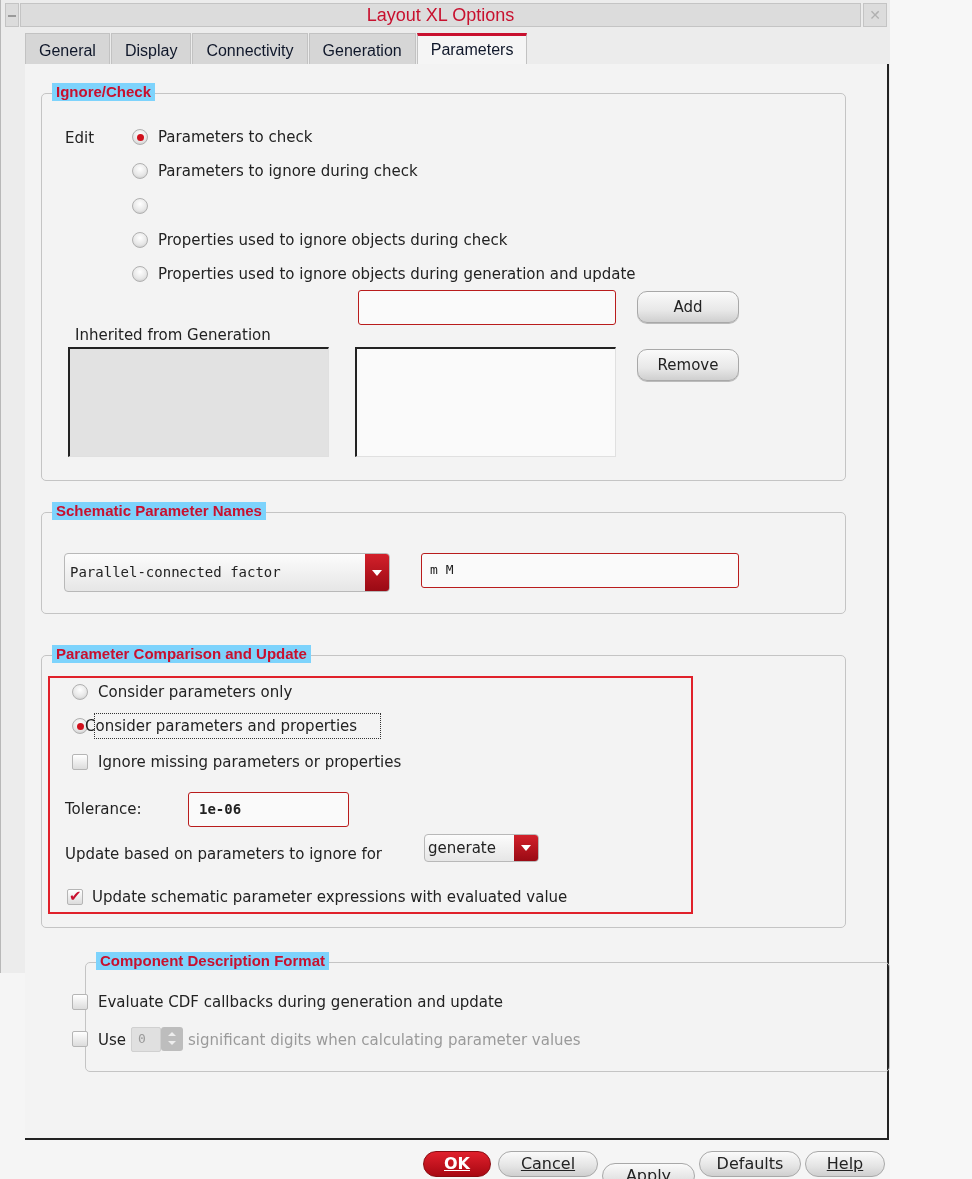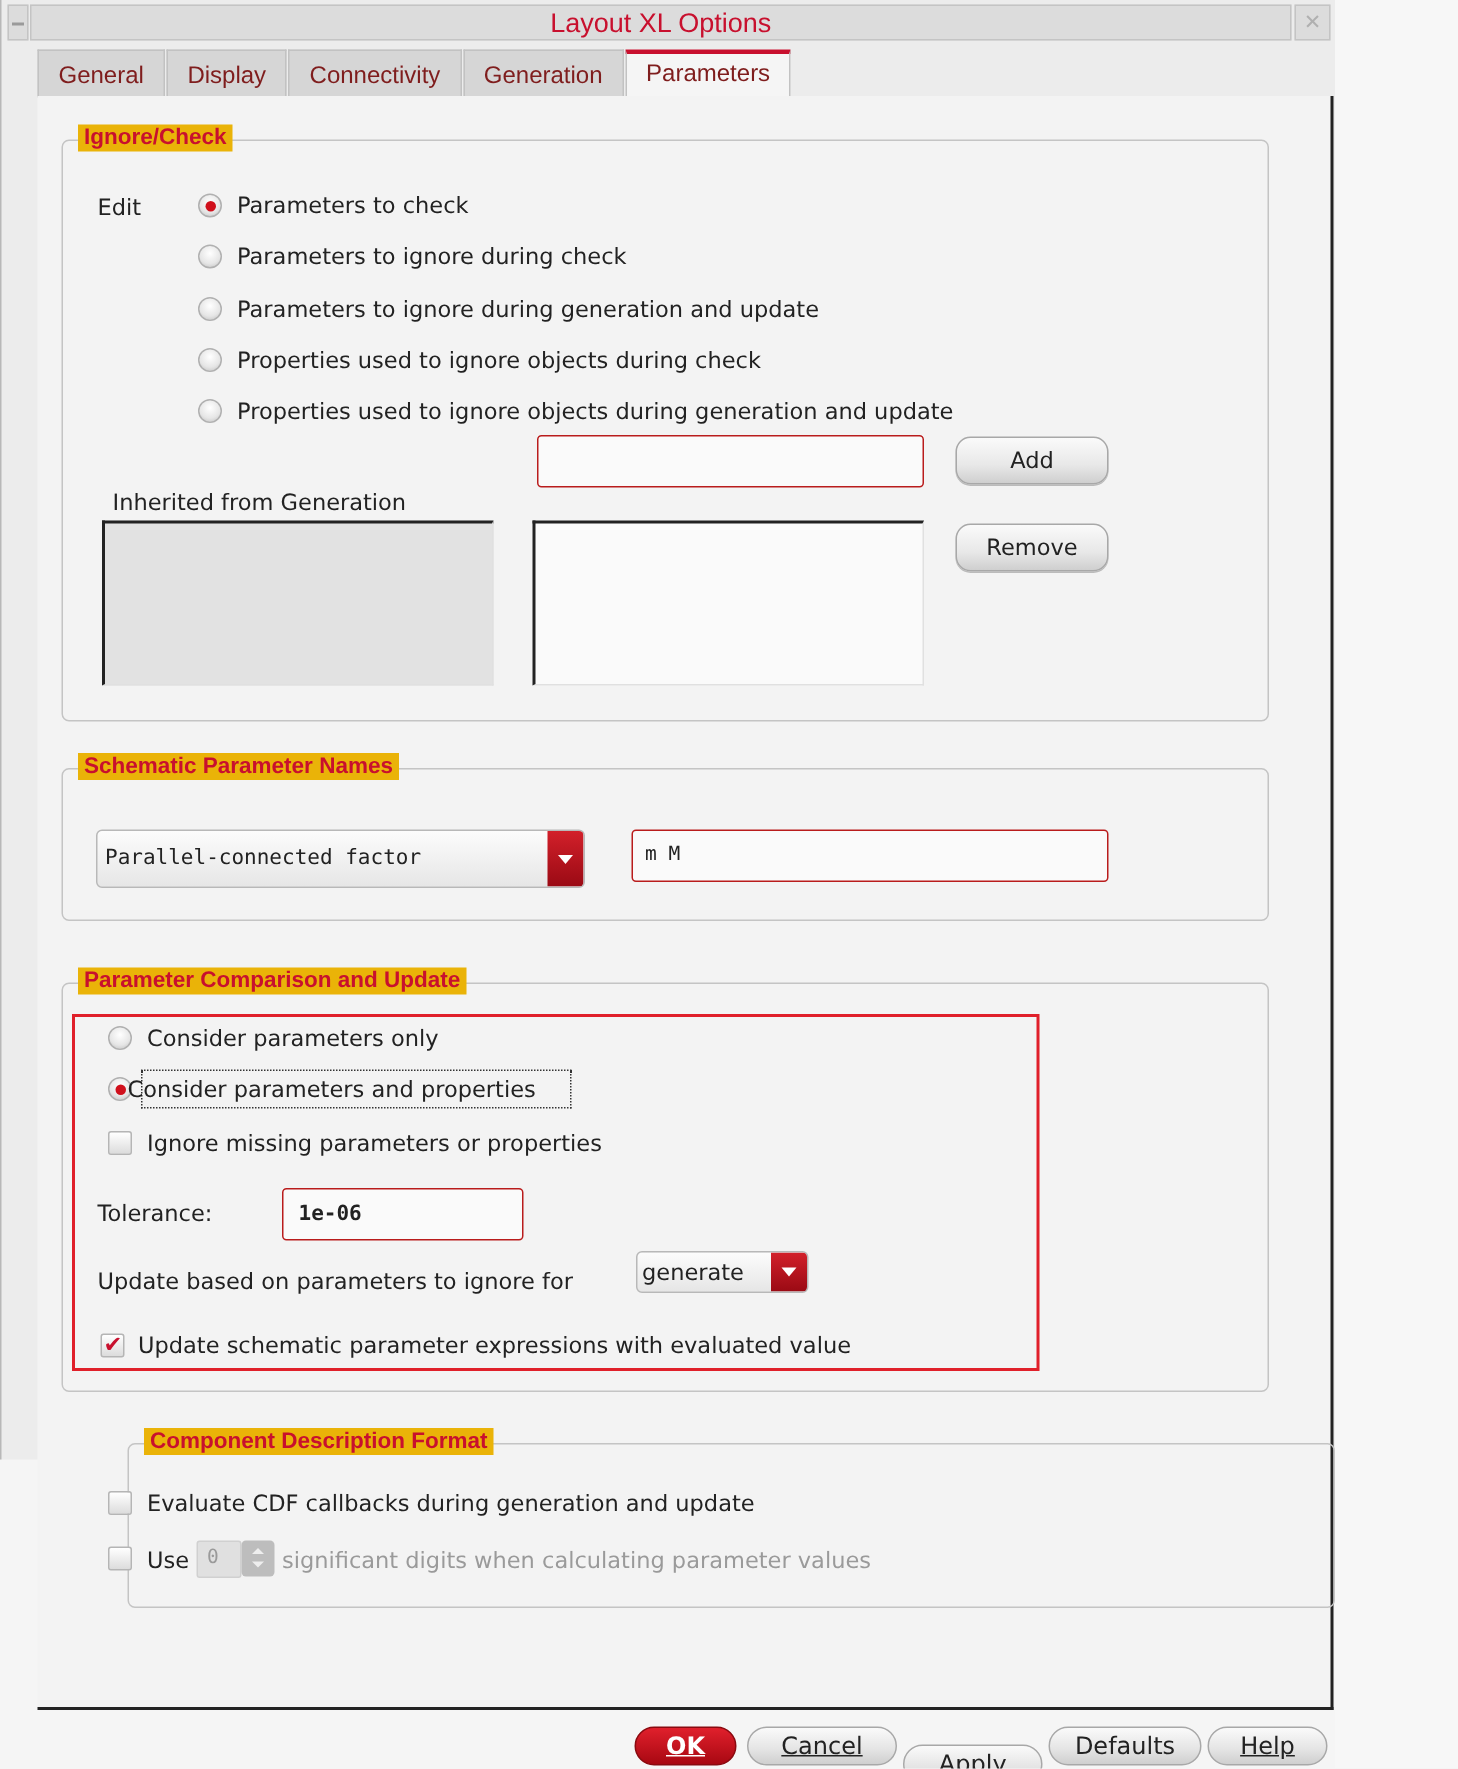--- a/index.html
+++ b/index.html
@@ -12,27 +12,27 @@
   
   .titlebar { position: absolute; left: 0; top: 0; width: 890px; height: 30px; }
   .tb-menu { position: absolute; left: 4px; top: 3px; width: 14px; height: 24px; background: #dcdcdc; border: 1px solid #c4c4c4; }
   .tb-menu::after { content: ""; position: absolute; left: 2px; top: 11px; width: 8px; height: 2px; background: #9a9a9a; }
   .tb-title-bg { position: absolute; left: 19px; top: 3px; width: 841px; height: 24px; background: #dcdcdc; border: 1px solid #c4c4c4; }
   .tb-title { position: absolute; left: 19px; top: 3px; width: 841px; height: 24px; text-align: center; line-height: 24px; font-family: "Liberation Sans", sans-serif; font-size: 18px; color: #c8102e; }
   .tb-close { position: absolute; left: 862px; top: 3px; width: 24px; height: 24px; background: #dcdcdc; border: 1px solid #c4c4c4; color: #b0b0b0; font-size: 14px; text-align: center; line-height: 22px; }
 
   
   .tabs { position: absolute; left: 24px; top: 33px; height: 32px; display: flex; }
-  .tab { height: 32px; padding: 0 13px; background: #d6d6d6; border: 1px solid #c2c2c2; border-bottom: none; margin-right: 1px; font-family: "Liberation Sans", sans-serif; font-size: 16px; line-height: 34px; color: #7f1d1d; }
+  .tab { height: 32px; padding: 0 13px; background: #d6d6d6; border: 1px solid #c2c2c2; border-bottom: none; margin-right: 1px; font-family: "Liberation Sans", sans-serif; font-size: 16px; line-height: 34px; color: #0f172a; }
   .tab.active { background: #f5f5f5; border-top: 3px solid #c8102e; line-height: 28px; height: 32px; }
   .tab-panel { position: absolute; left: 24px; top: 64px; width: 864px; height: 1076px; background: #f3f3f3; border-right: 2px solid #222; border-bottom: 2px solid #222; }
 
   
   .group { position: absolute; border: 1px solid #c4c4c4; border-radius: 5px; }
-  .group-title { position: absolute; top: -11px; left: 10px; background: #eab308; padding: 0 4px; font-family: "Liberation Sans", sans-serif; font-weight: bold; font-size: 15px; color: #c8102e; line-height: 18px; }
+  .group-title { position: absolute; top: -11px; left: 10px; background: #7dd3fc; padding: 0 4px; font-family: "Liberation Sans", sans-serif; font-weight: bold; font-size: 15px; color: #c8102e; line-height: 18px; }
 
   .lbl { position: absolute; font-size: 15px; color: #222; white-space: nowrap; line-height: 20px; }
 
   .radio { position: absolute; width: 16px; height: 16px; border-radius: 50%; background: radial-gradient(circle at 50% 35%, #ffffff 0%, #e6e6e6 60%, #bdbdbd 100%); border: 1px solid #b0b0b0; }
   .radio.on::after { content: ""; position: absolute; left: 4px; top: 4px; width: 7px; height: 7px; border-radius: 50%; background: #d0101c; }
 
   .check { position: absolute; width: 16px; height: 16px; border: 1px solid #b5b5b5; border-radius: 2px; background: linear-gradient(#ffffff, #dcdcdc); }
   .check.on::after { content: "✔"; position: absolute; left: 1px; top: -3px; color: #c8102e; font-size: 15px; font-weight: bold; }
 
   .field { position: absolute; background: #fafafa; border: 1px solid #b91c1c; border-radius: 3px; }
@@ -89,21 +89,20 @@
   </div>
   <div class="lbl" style="left:64px; top:128px;">Edit</div>
 
   <div class="radio on" style="left:131px; top:129px;"></div>
   <div class="lbl" style="left:157px; top:127px;">Parameters to check</div>
 
   <div class="radio" style="left:131px; top:163px;"></div>
   <div class="lbl" style="left:157px; top:161px;">Parameters to ignore during check</div>
 
   <div class="radio" style="left:131px; top:198px;"></div>
-  <div class="lbl" style="left:157px; top:196px;">Parameters to ignore during generation and update</div>
 
   <div class="radio" style="left:131px; top:232px;"></div>
   <div class="lbl" style="left:157px; top:230px;">Properties used to ignore objects during check</div>
 
   <div class="radio" style="left:131px; top:266px;"></div>
   <div class="lbl" style="left:157px; top:264px;">Properties used to ignore objects during generation and update</div>
 
   <div class="field" style="left:357px; top:290px; width:258px; height:35px;"></div>
   <div class="btn" style="left:636px; top:291px; width:102px; height:32px; line-height:30px;">Add</div>
 

